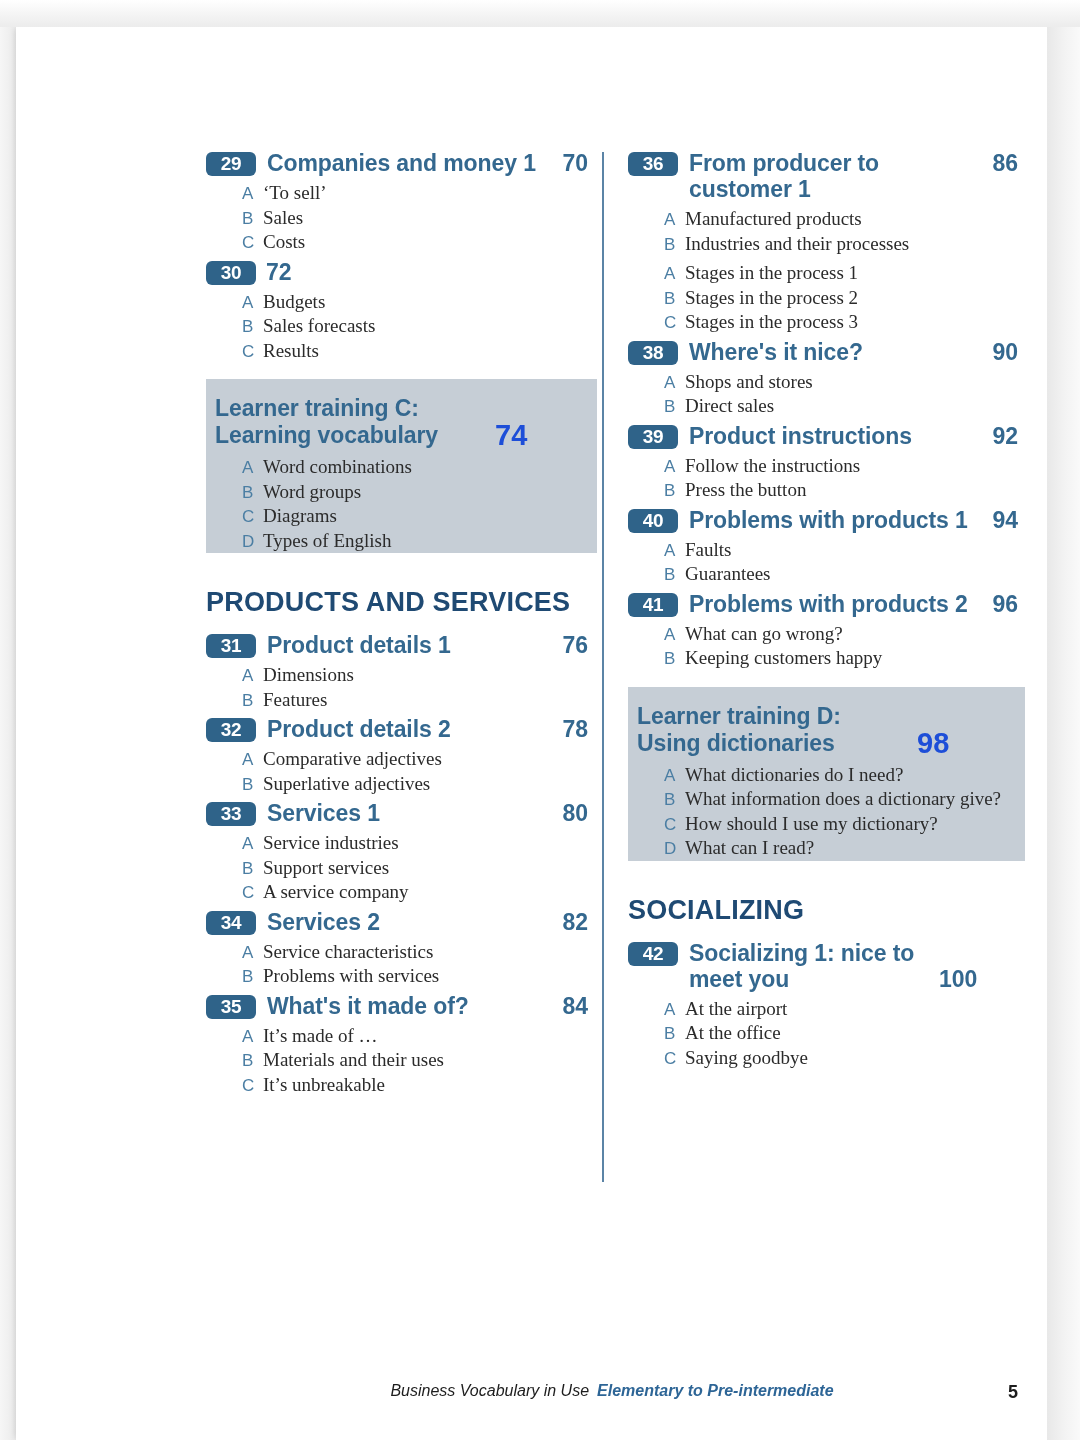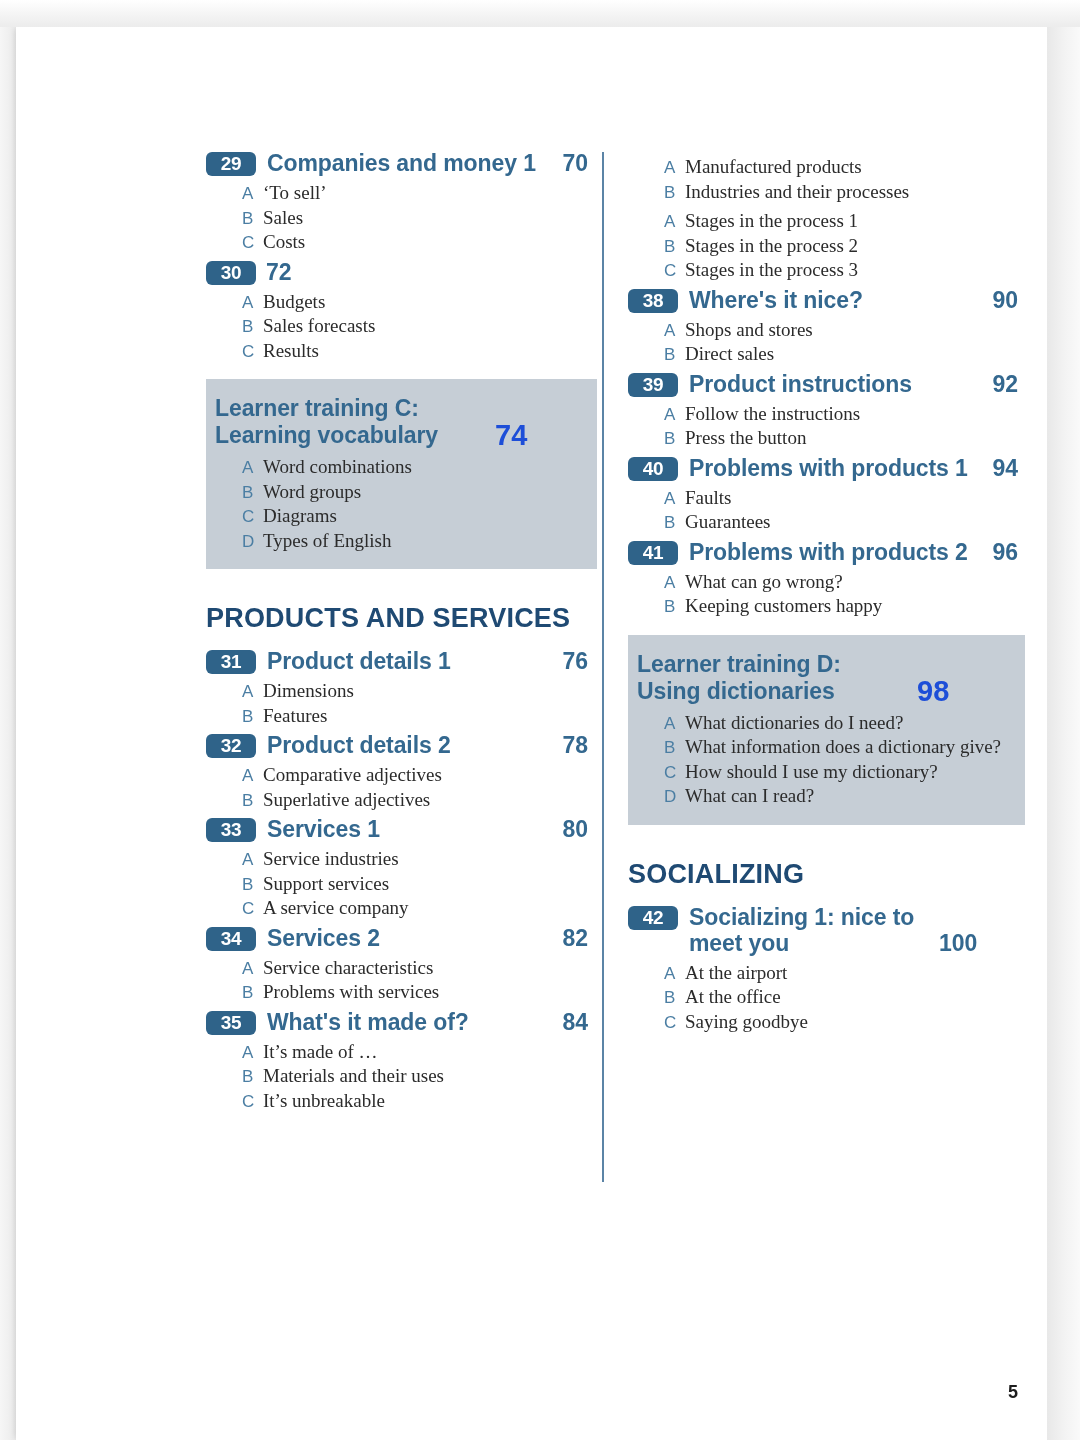--- a/index.html
+++ b/index.html
@@ -123,21 +123,21 @@
     color: #4b7ea3;
     font-family: "Liberation Sans", sans-serif;
     font-size: 17px;
     font-weight: normal;
   }
   .subitem .sub-text { flex: 1 1 auto; }
 
   
   .training-box {
     background: #c6ced6;
-    padding: 16px 18px 16px 9px;
+    padding: 16px 18px 0 9px;
     margin: 16px 0 10px 0;
   }
   #col-left .training-box  { margin-left: 0; width: 364px; padding-left: 9px; }
   #col-right .training-box { margin-left: 0; width: 370px; padding-left: 9px; }
 
   .training-head {
     display: flex;
     align-items: flex-end;
   }
   .training-title {
@@ -373,20 +373,25 @@
           </div>
           <div class="subitem">
             <span class="letter">C</span>
             <span class="sub-text">It’s unbreakable</span>
           </div>
         </div>
       </div>
     </div>
   <div class="column" id="col-right">
       <div class="entry">
+        <div class="entry-head">
+          <div class="badge">36</div>
+          <div class="entry-title">From producer to customer 1</div>
+          <div class="entry-page">86</div>
+        </div>
         <div class="subitems">
           <div class="subitem">
             <span class="letter">A</span>
             <span class="sub-text">Manufactured products</span>
           </div>
           <div class="subitem">
             <span class="letter">B</span>
             <span class="sub-text">Industries and their processes</span>
           </div>
         </div>
@@ -517,16 +522,20 @@
           </div>
           <div class="subitem">
             <span class="letter">C</span>
             <span class="sub-text">Saying goodbye</span>
           </div>
         </div>
       </div>
     </div>
 
   <div id="footer">
+    <div id="footer-inner">
+      <span class="footer-title">Business Vocabulary in Use</span>
+      <span class="footer-level">Elementary to Pre-intermediate</span>
+    </div>
     <span id="footer-pageno">5</span>
   </div>
 
 </div>
 
 </body></html>

